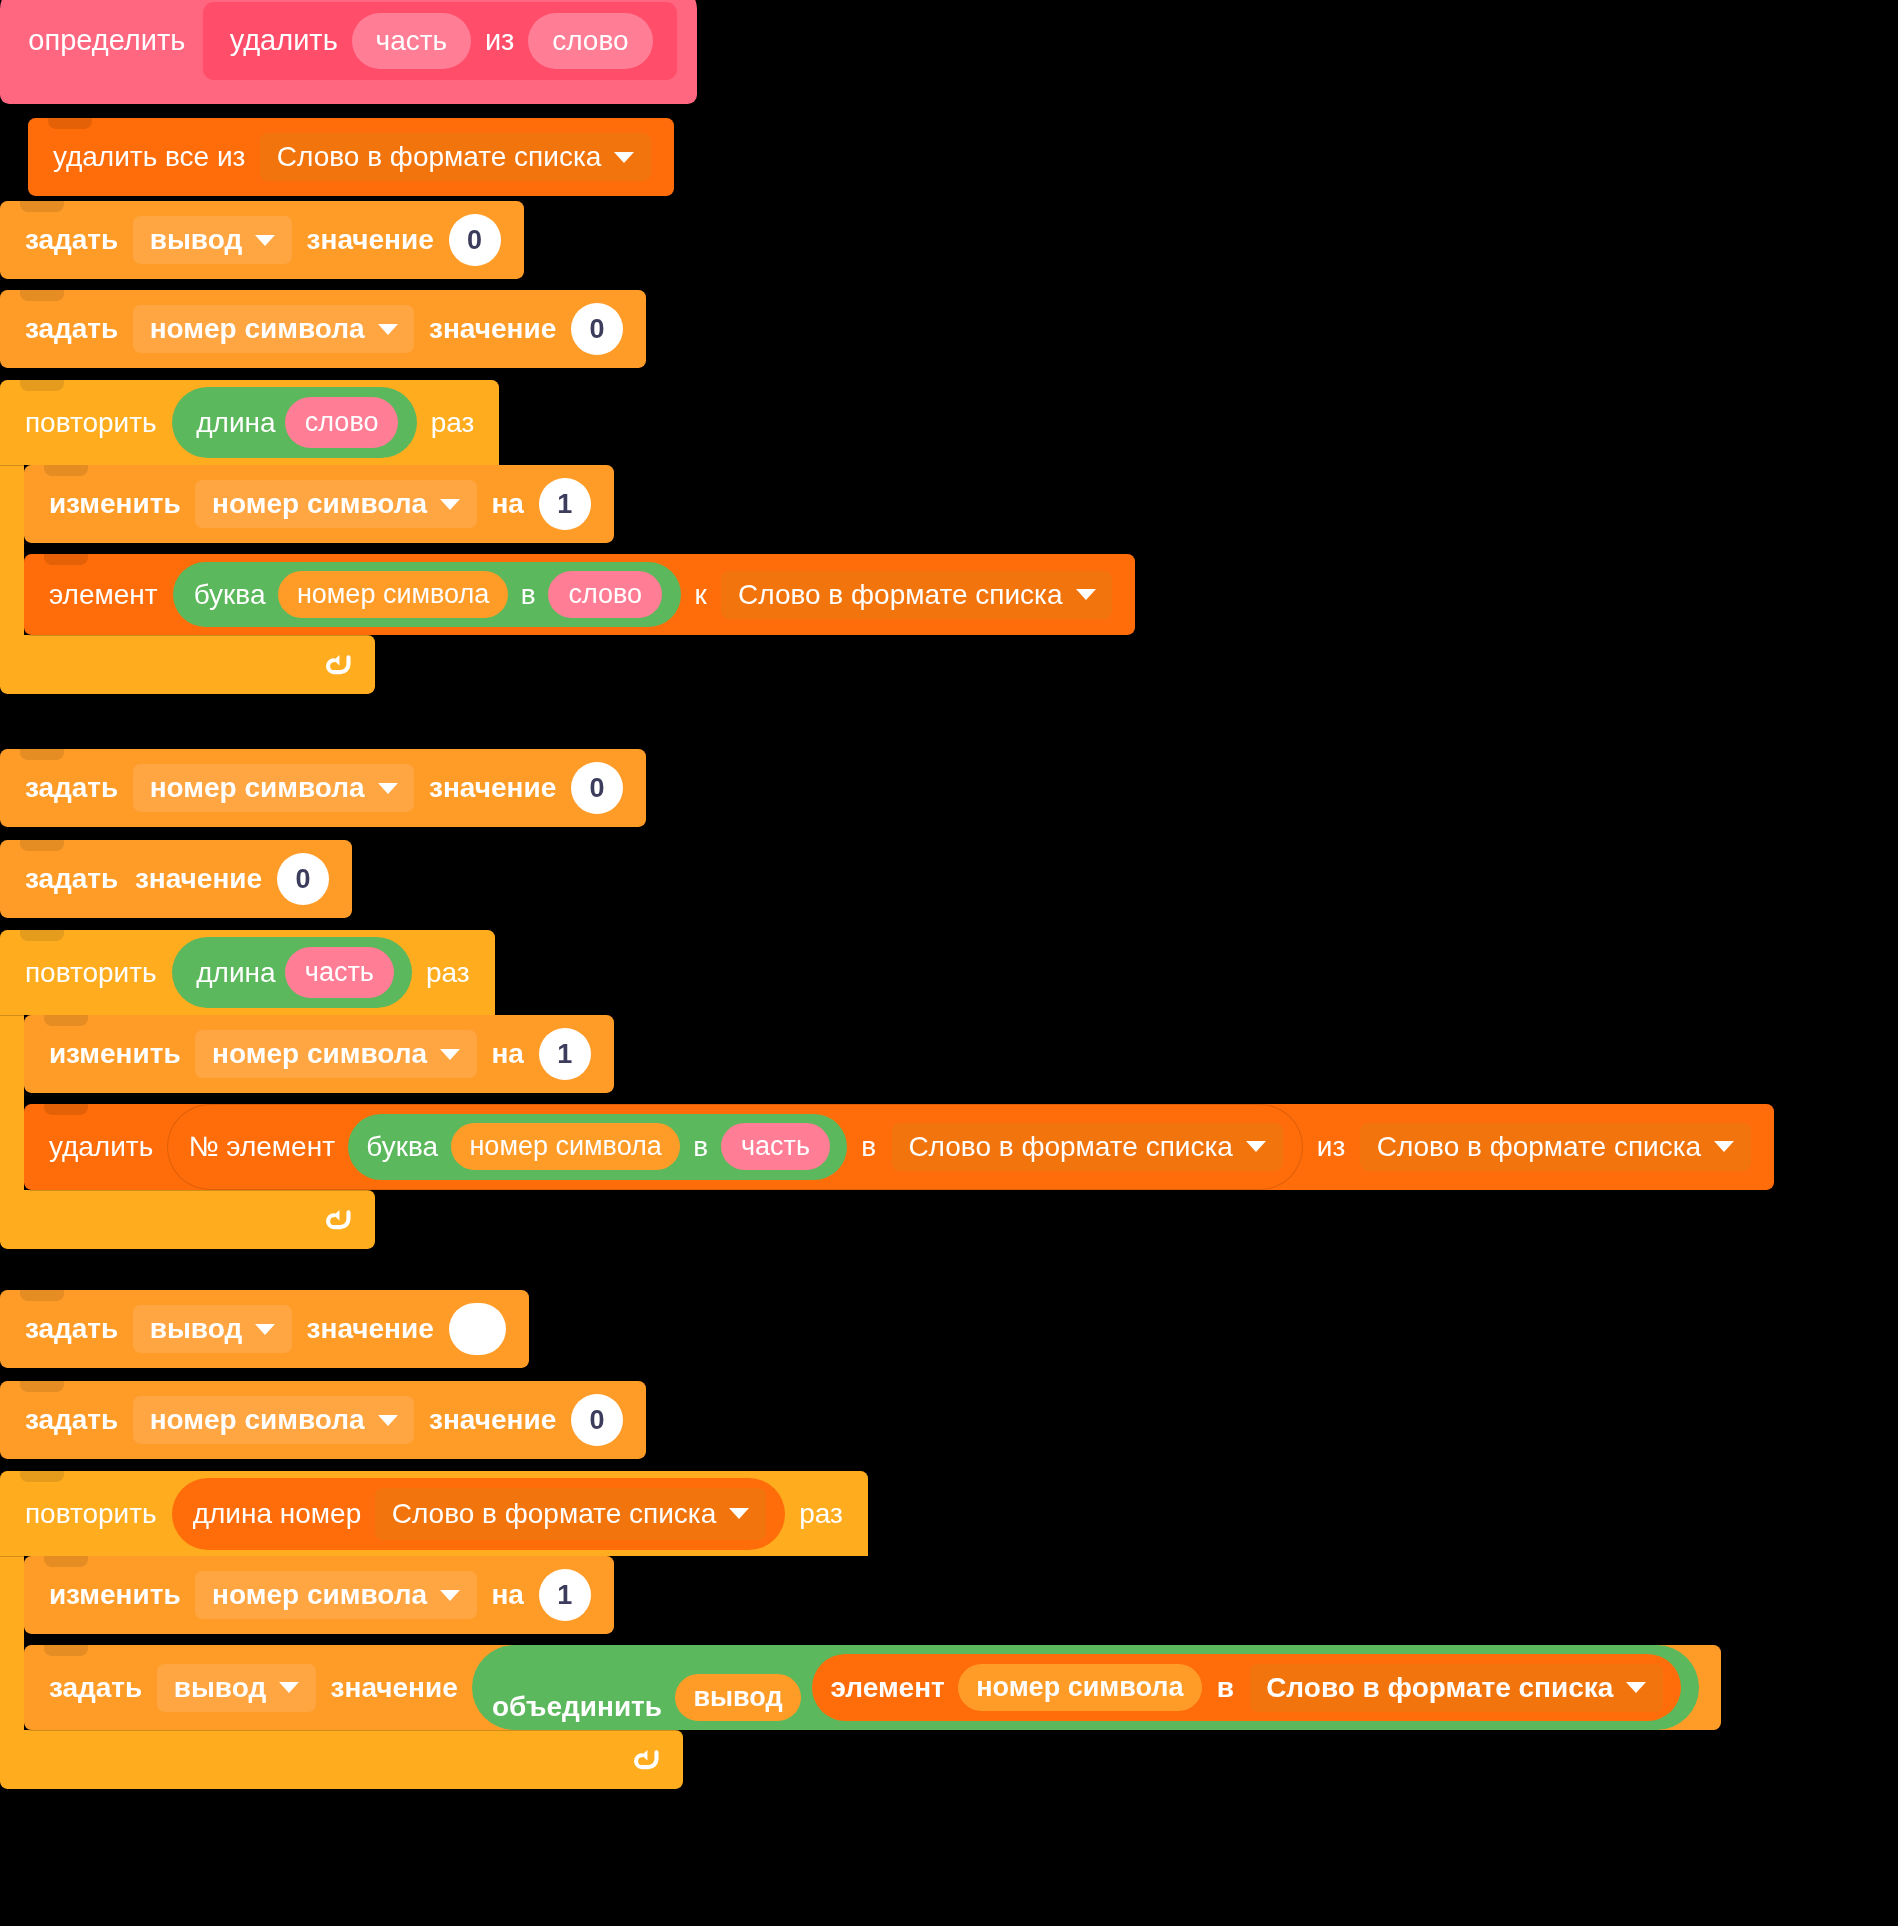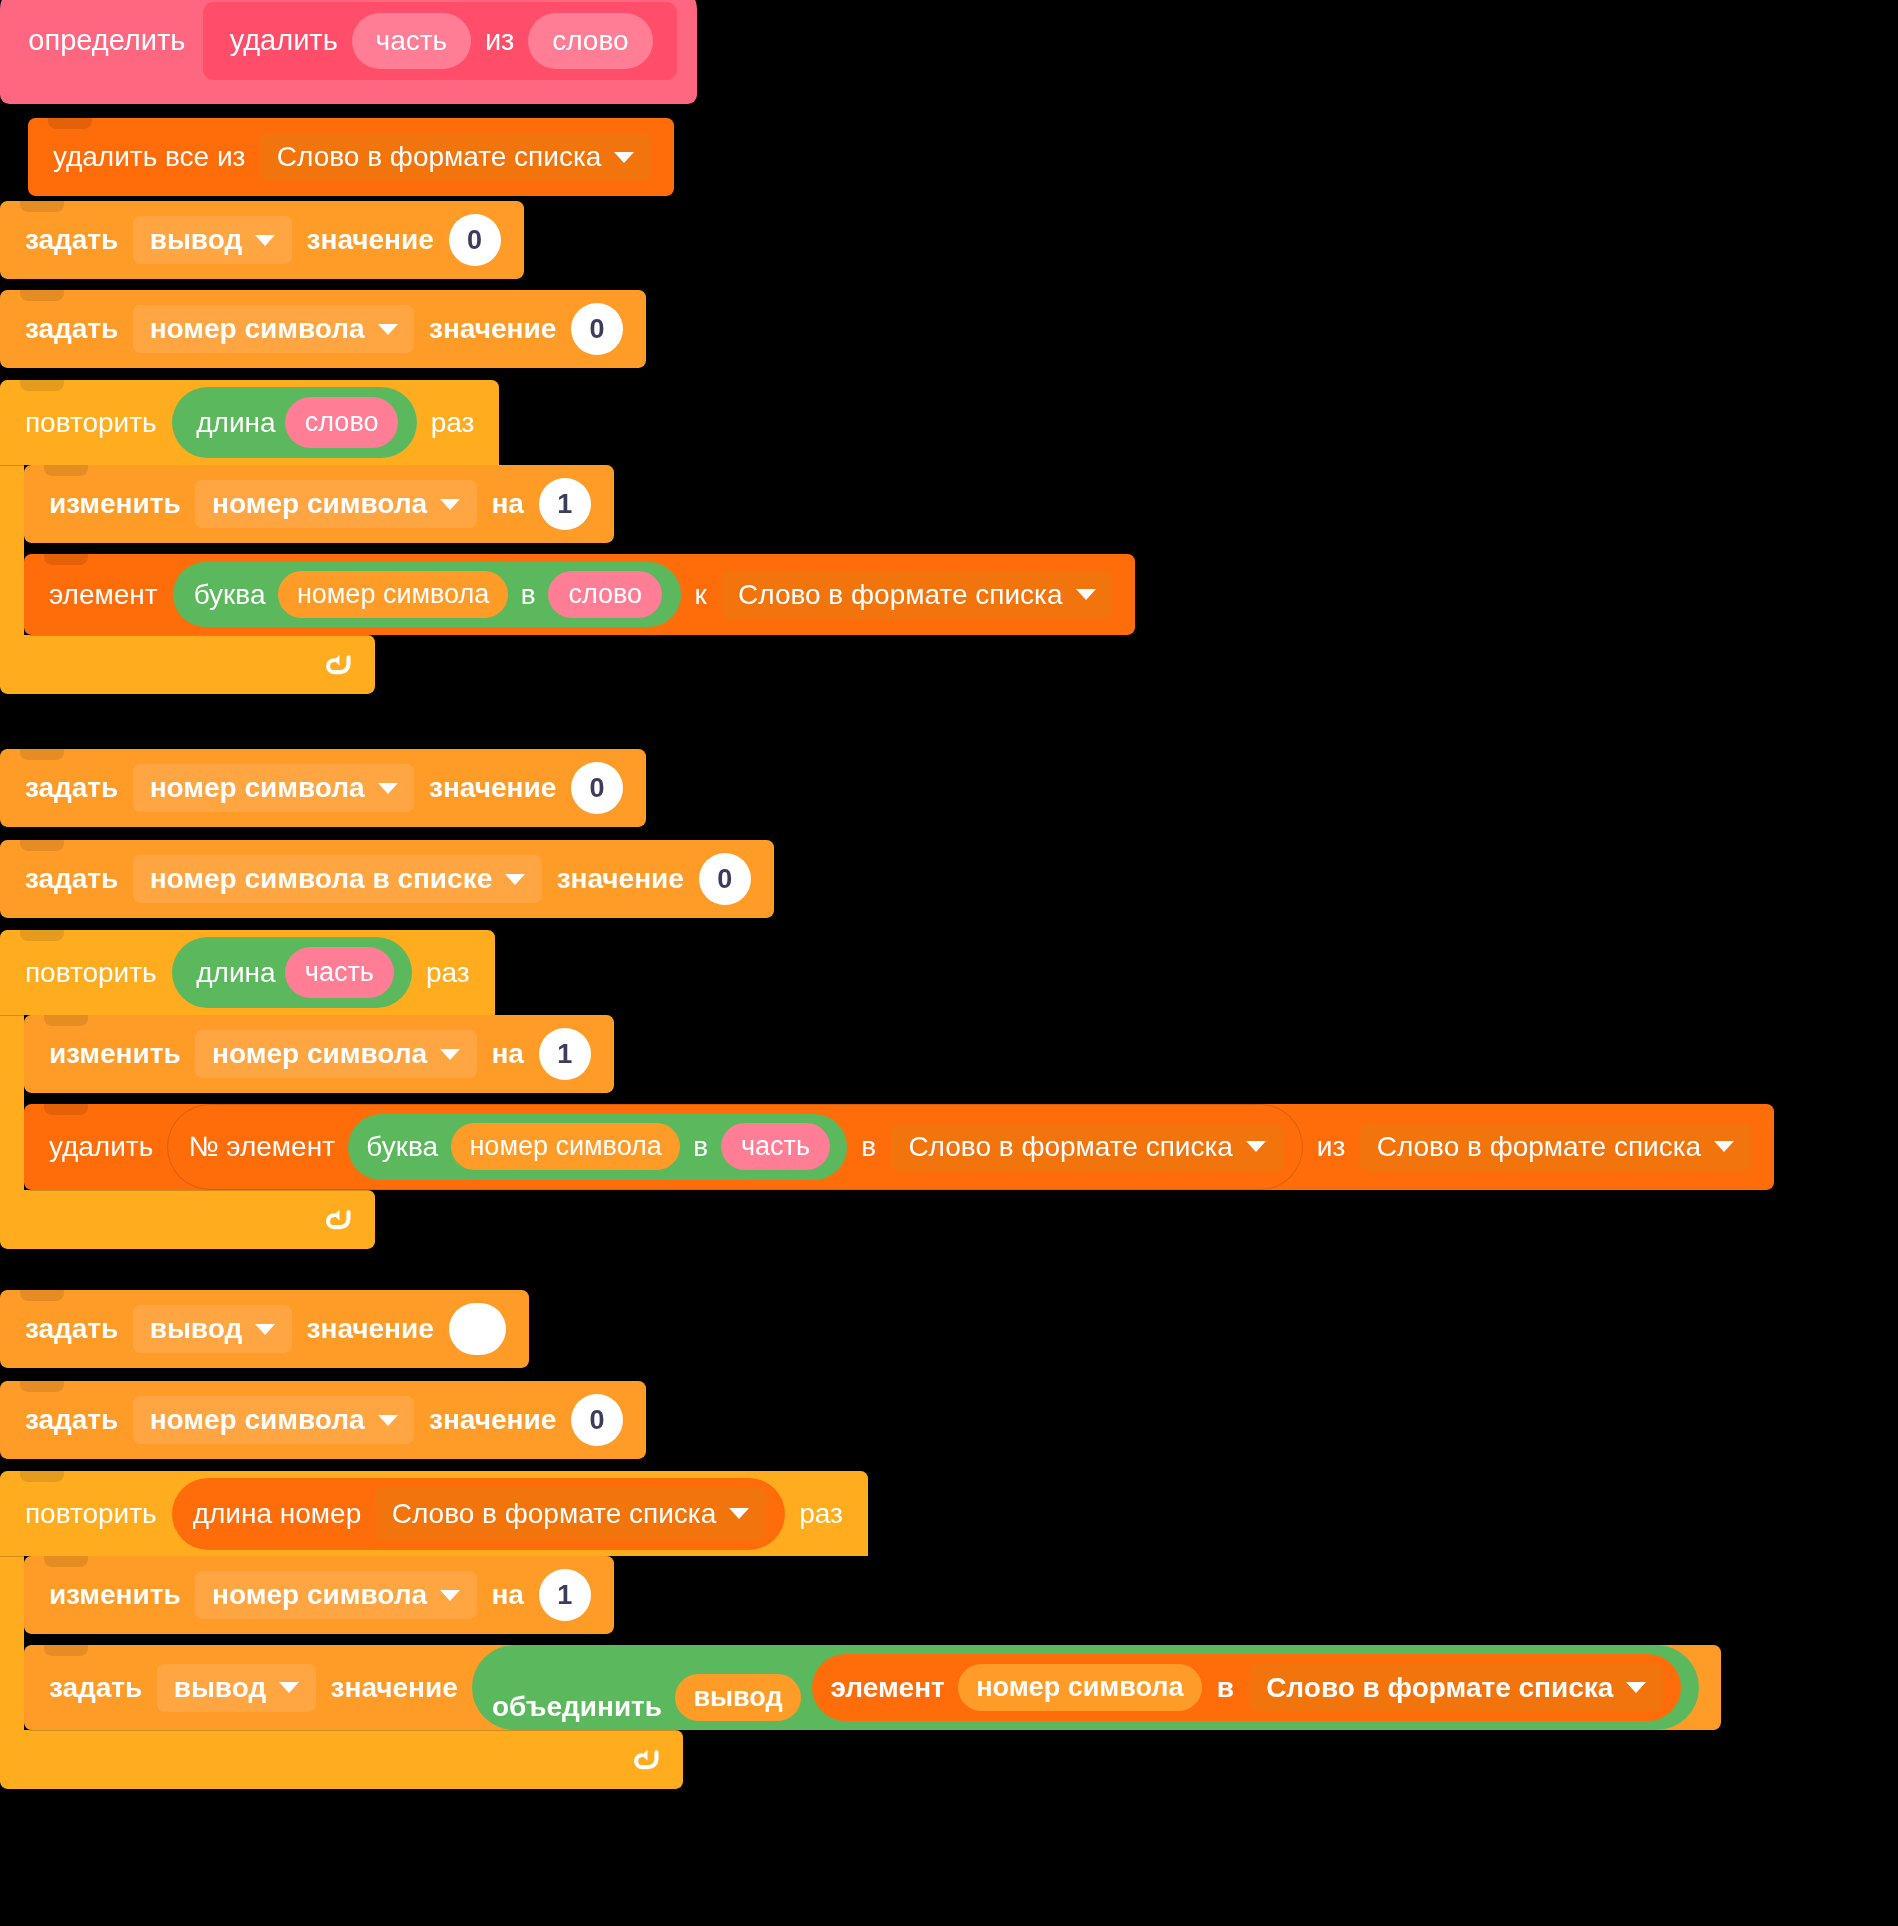--- a/index.html
+++ b/index.html
@@ -296,24 +296,20 @@
       </span>
       <span class="lbl">значение</span>
       <span class="numfield">0</span>
     </div>
   </div>
 
   <div class="abs shadow" style="left:0px; top:840px;">
     <div class="stack c-var" style="background:#ff9c28; min-height:78px; padding:0 16.6px;">
       <span class="notch-top"></span>
       <span class="lbl">задать</span>
-      <span class="dropdown" style="background:#ffa542;">
-        <span>номер символа в списке</span>
-        <span class="caret"></span>
-      </span>
       <span class="lbl">значение</span>
       <span class="numfield">0</span>
     </div>
   </div>
 
   <div class="abs" style="left:0px; top:930px;">
     <div class="cblock">
       <div class="cblock-head shadow" style="min-height:85px; padding:0 16.6px;">
         <span class="notch-top"></span>
         <span class="lbl">повторить</span>

